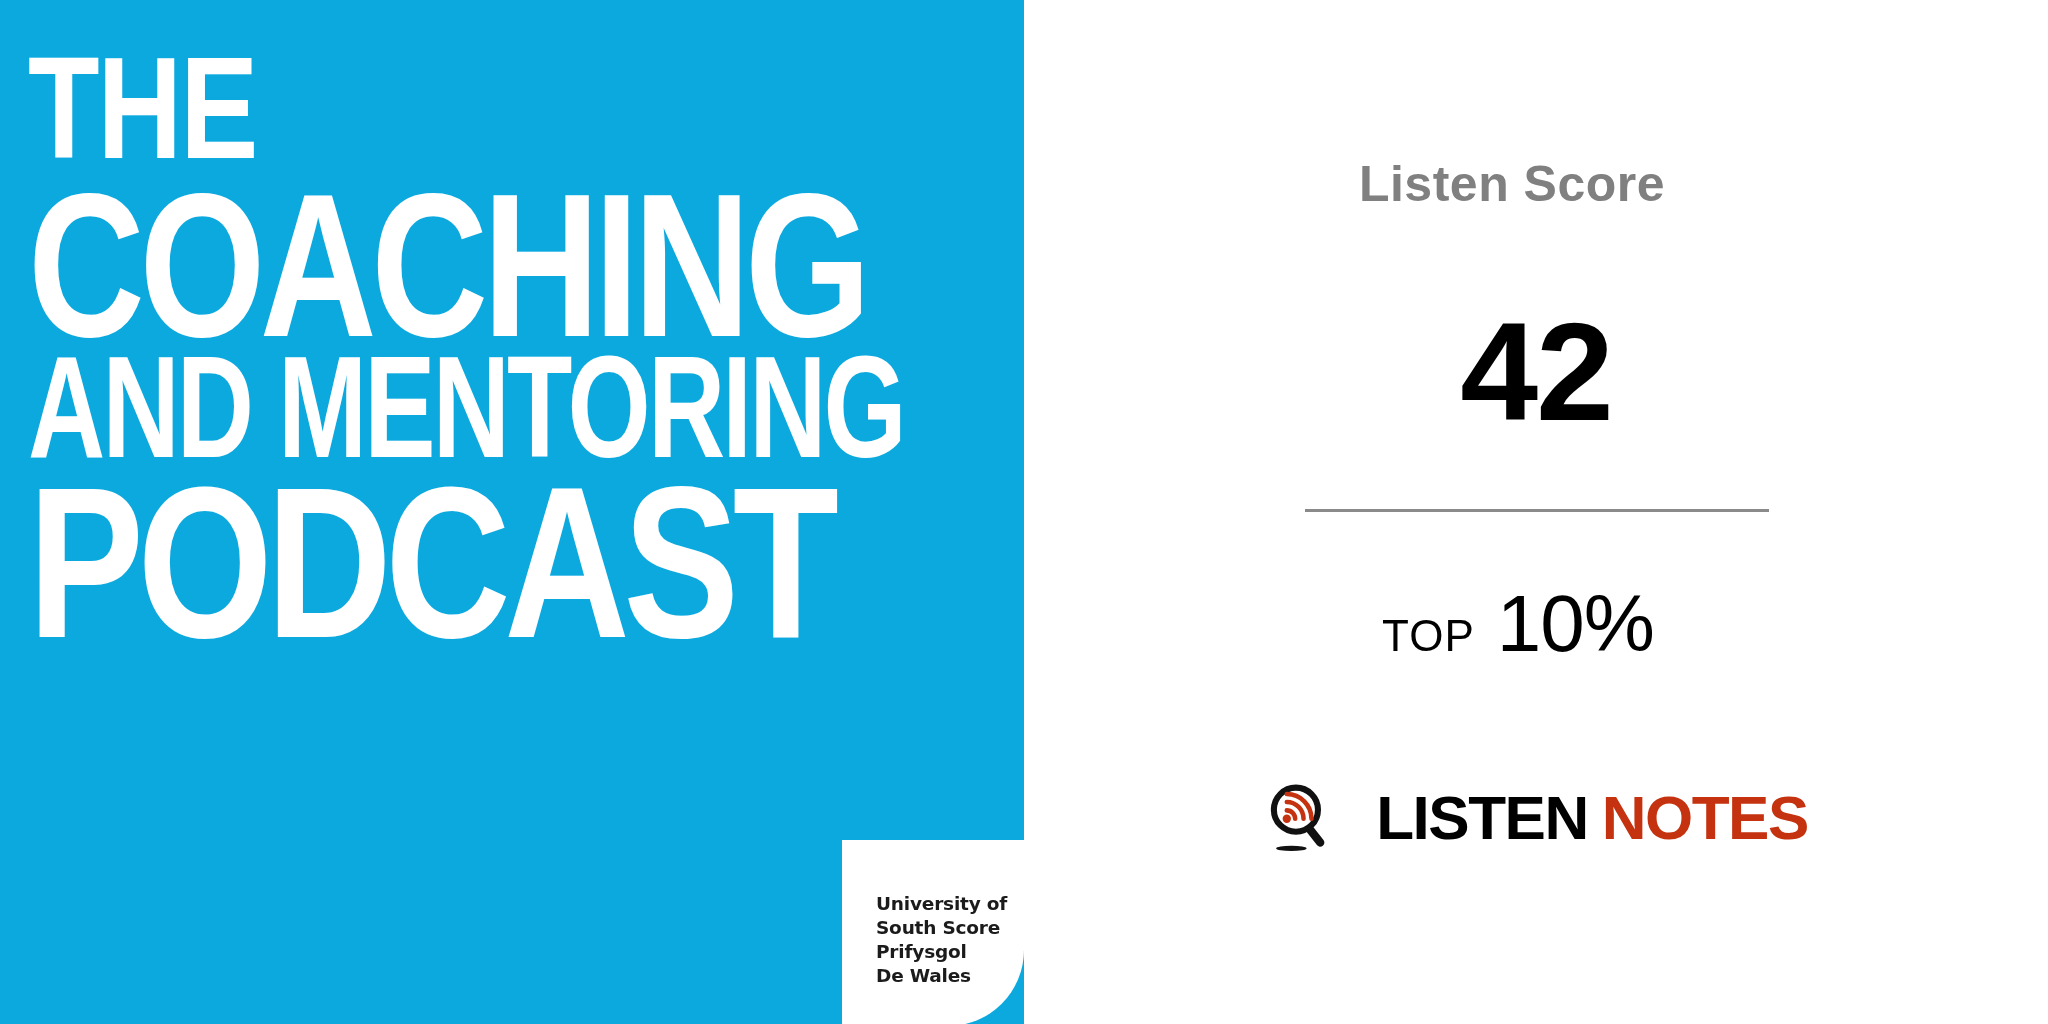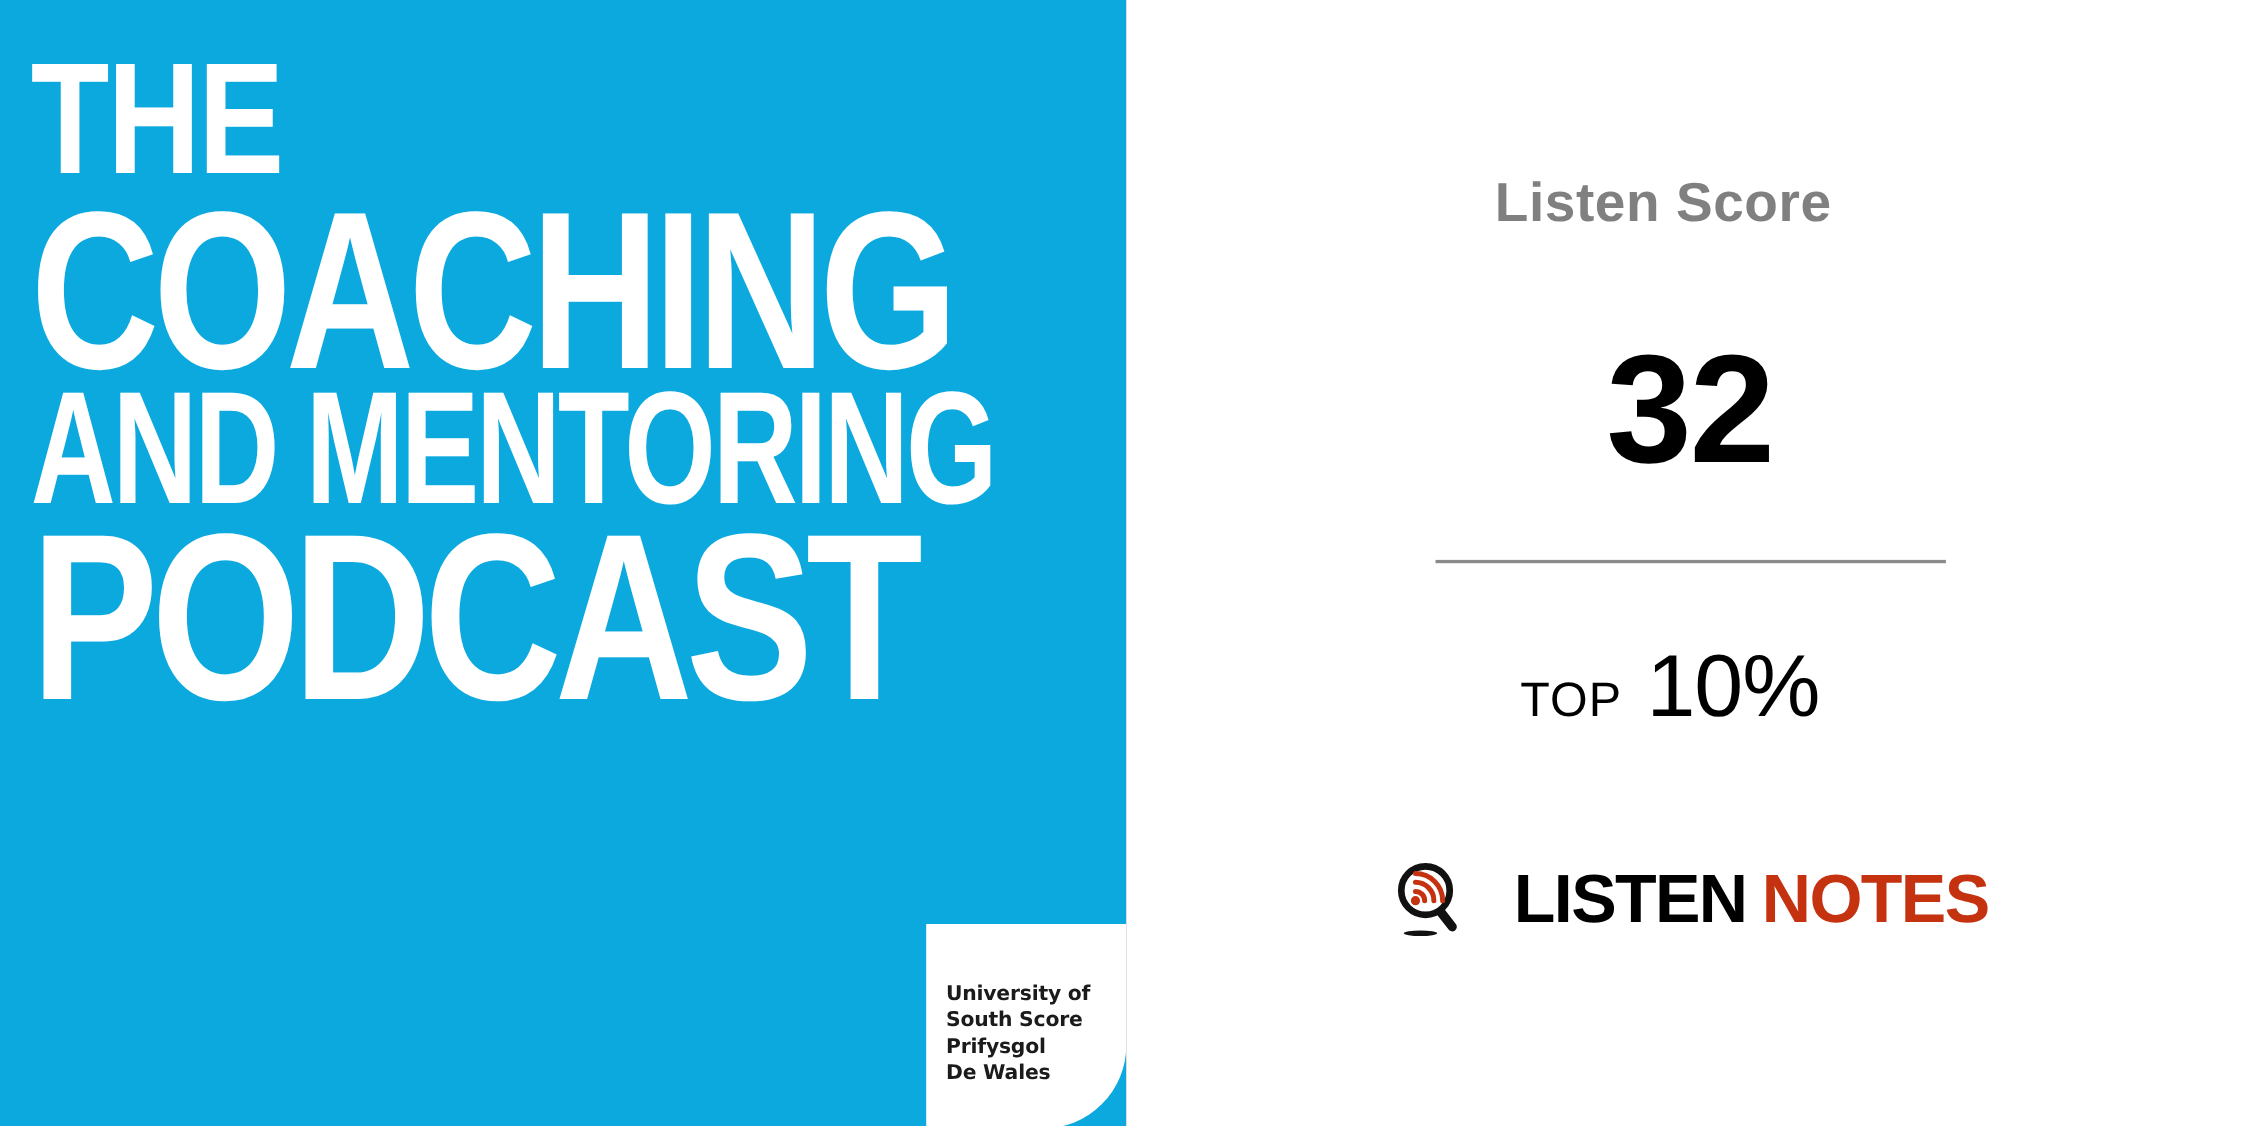--- a/index.html
+++ b/index.html
@@ -11,21 +11,21 @@
     width: 2048px;
     height: 1024px;
     font-family: "Liberation Sans", sans-serif;
     overflow: hidden;
   }
 
   .page {
     position: relative;
     width: 2048px;
     height: 1024px;
-    background: #fdba74;
+    background: #ef4444;
     display: flex;
   }
 
   
   .cover {
     position: relative;
     width: 1024px;
     height: 1024px;
     background: #0CA9DF;
     overflow: hidden;
@@ -91,21 +91,21 @@
     position: absolute;
     left: 18px;
     top: 52px;
     font-family: "DejaVu Sans", sans-serif;
     font-size: 18.5px;
     font-weight: 700;
     line-height: 1.30;
     color: #1b1b1b;
     letter-spacing: -0.2px;
   }
-  .usw-text span { display: block; }
+  .usw-text span { display: block; margin-left: 16px; }
 
   
   .score-panel {
     position: relative;
     flex: 1 1 auto;
     height: 1024px;
     background: #ffffff;
   }
 
   .ls-label {
@@ -217,21 +217,21 @@
         <span>De Wales</span>
       </div>
     </div>
 
   </div>
 
   <div class="score-panel">
 
     <div class="ls-label">Listen Score</div>
 
-    <div class="ls-value">32</div>
+    <div class="ls-value">42</div>
 
     <div class="ls-divider"></div>
 
     <div class="ls-rank">
       <span class="rank-top">TOP</span><span class="rank-pct">10%</span>
     </div>
 
     <div class="ln-brand">
       <svg class="ln-icon" viewBox="0 0 100 100">
 

